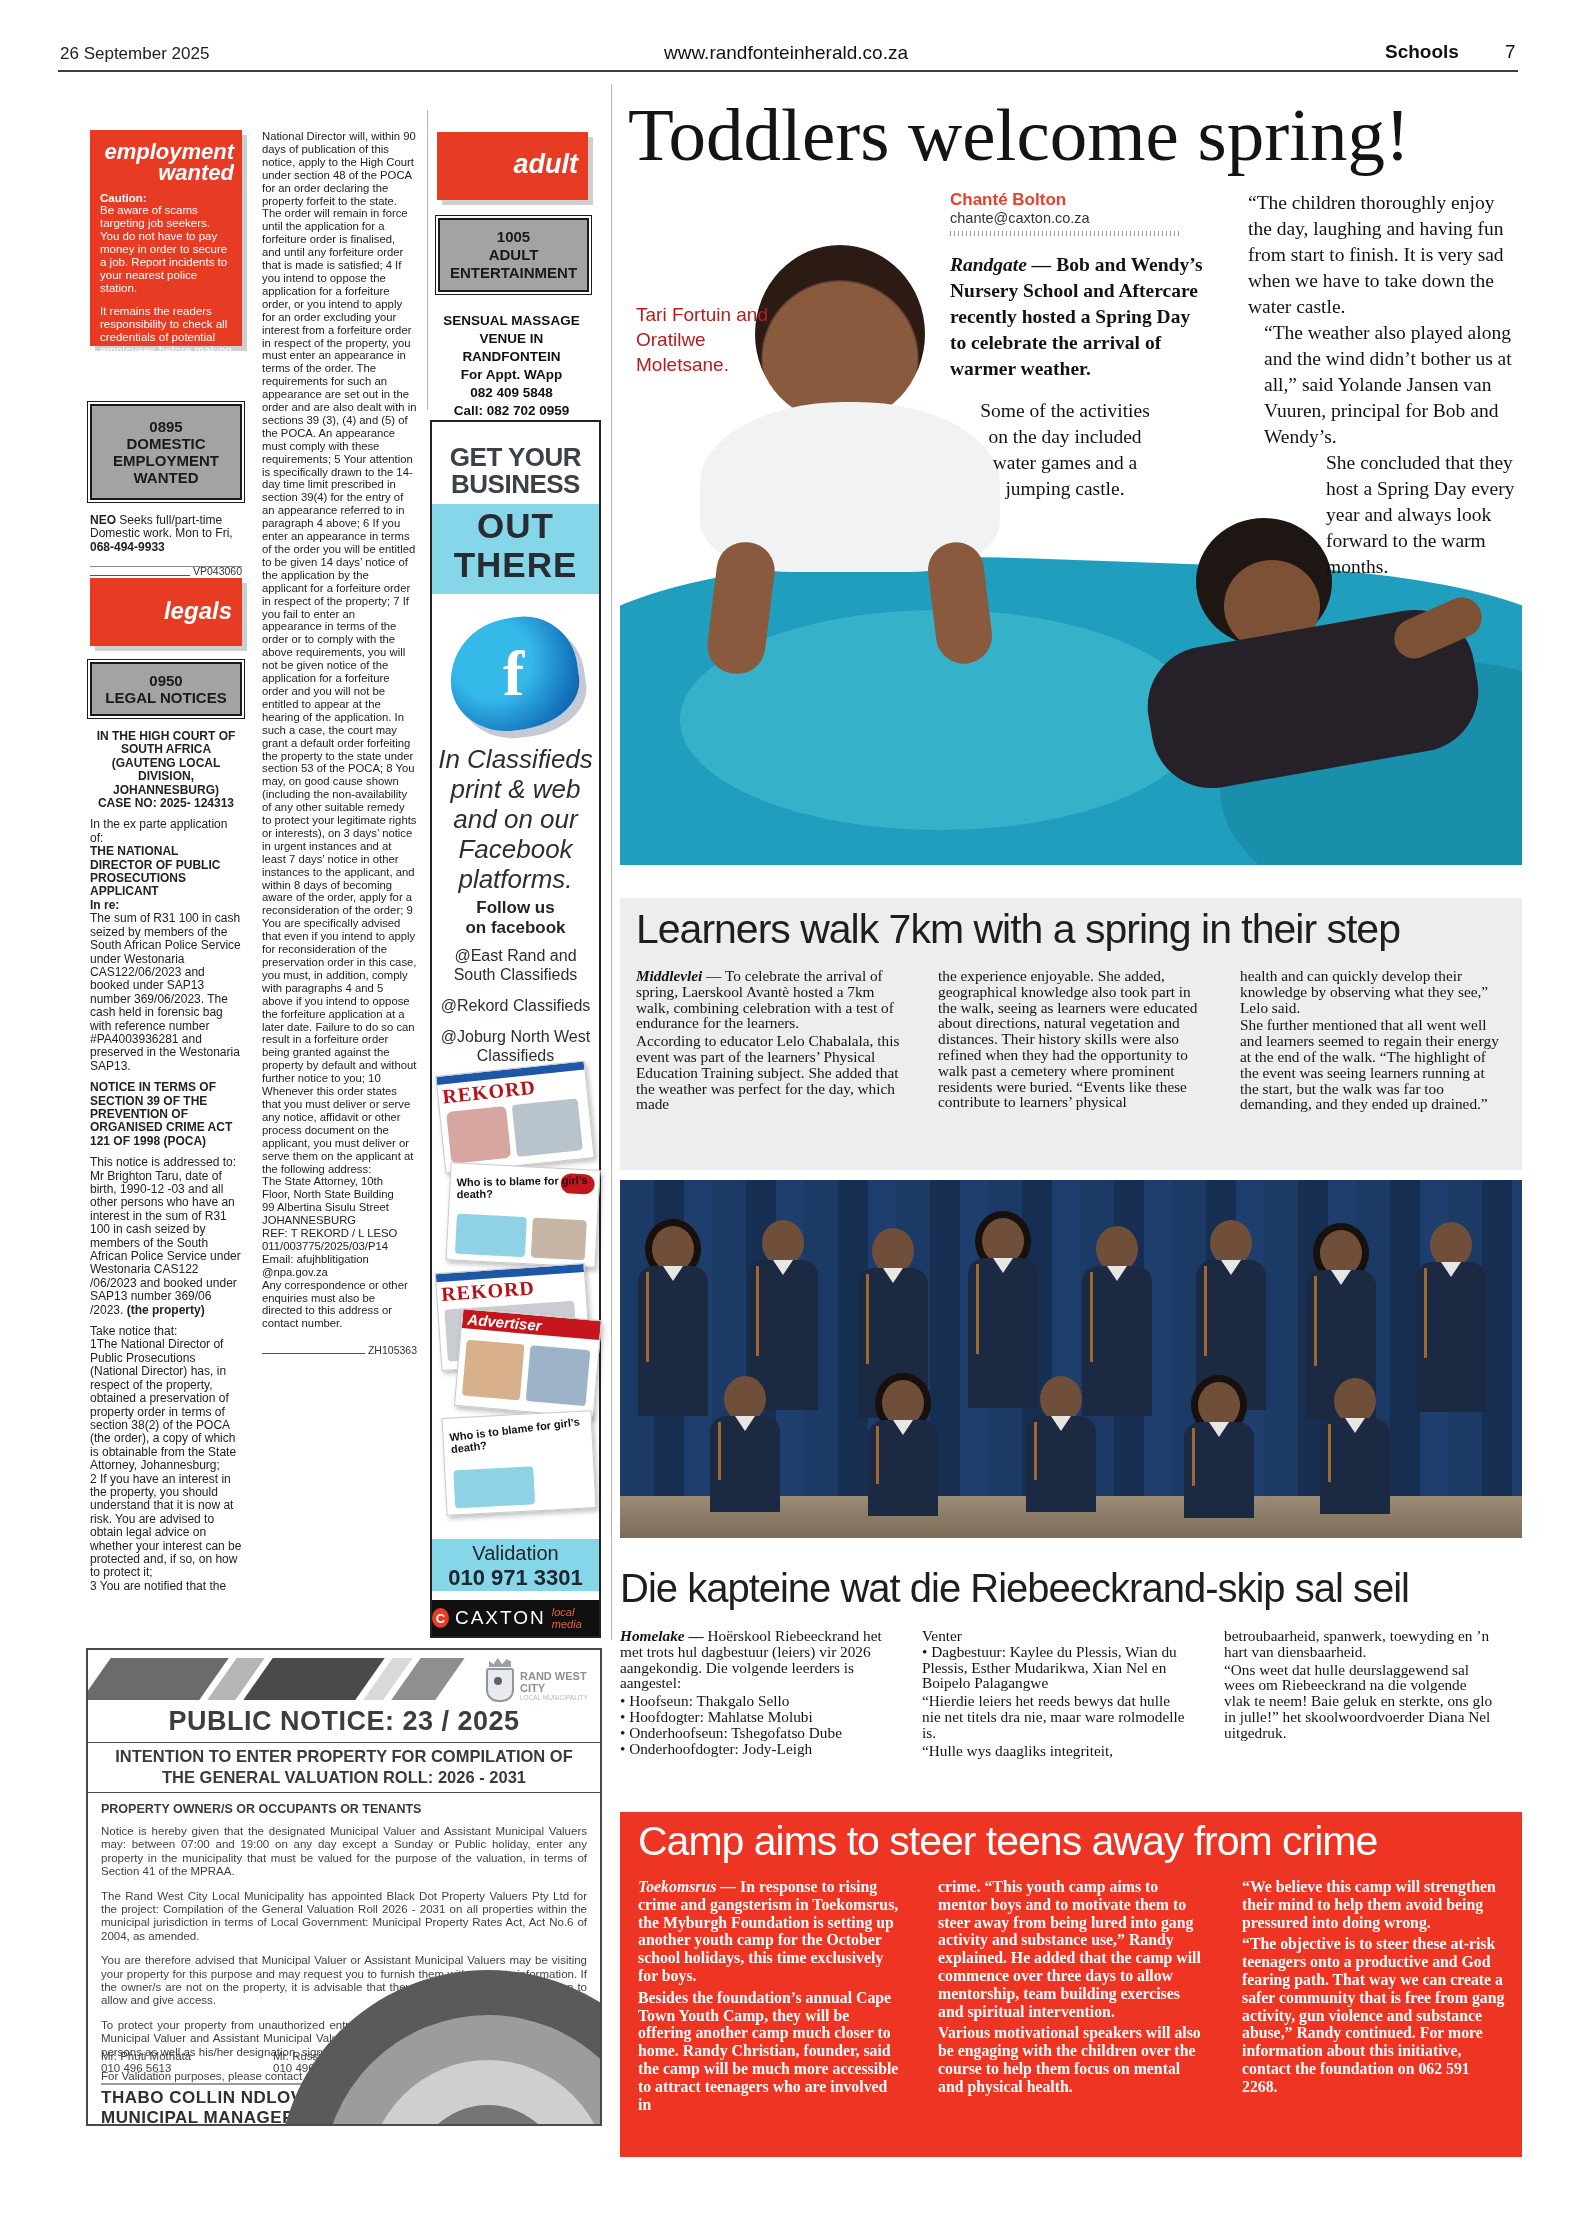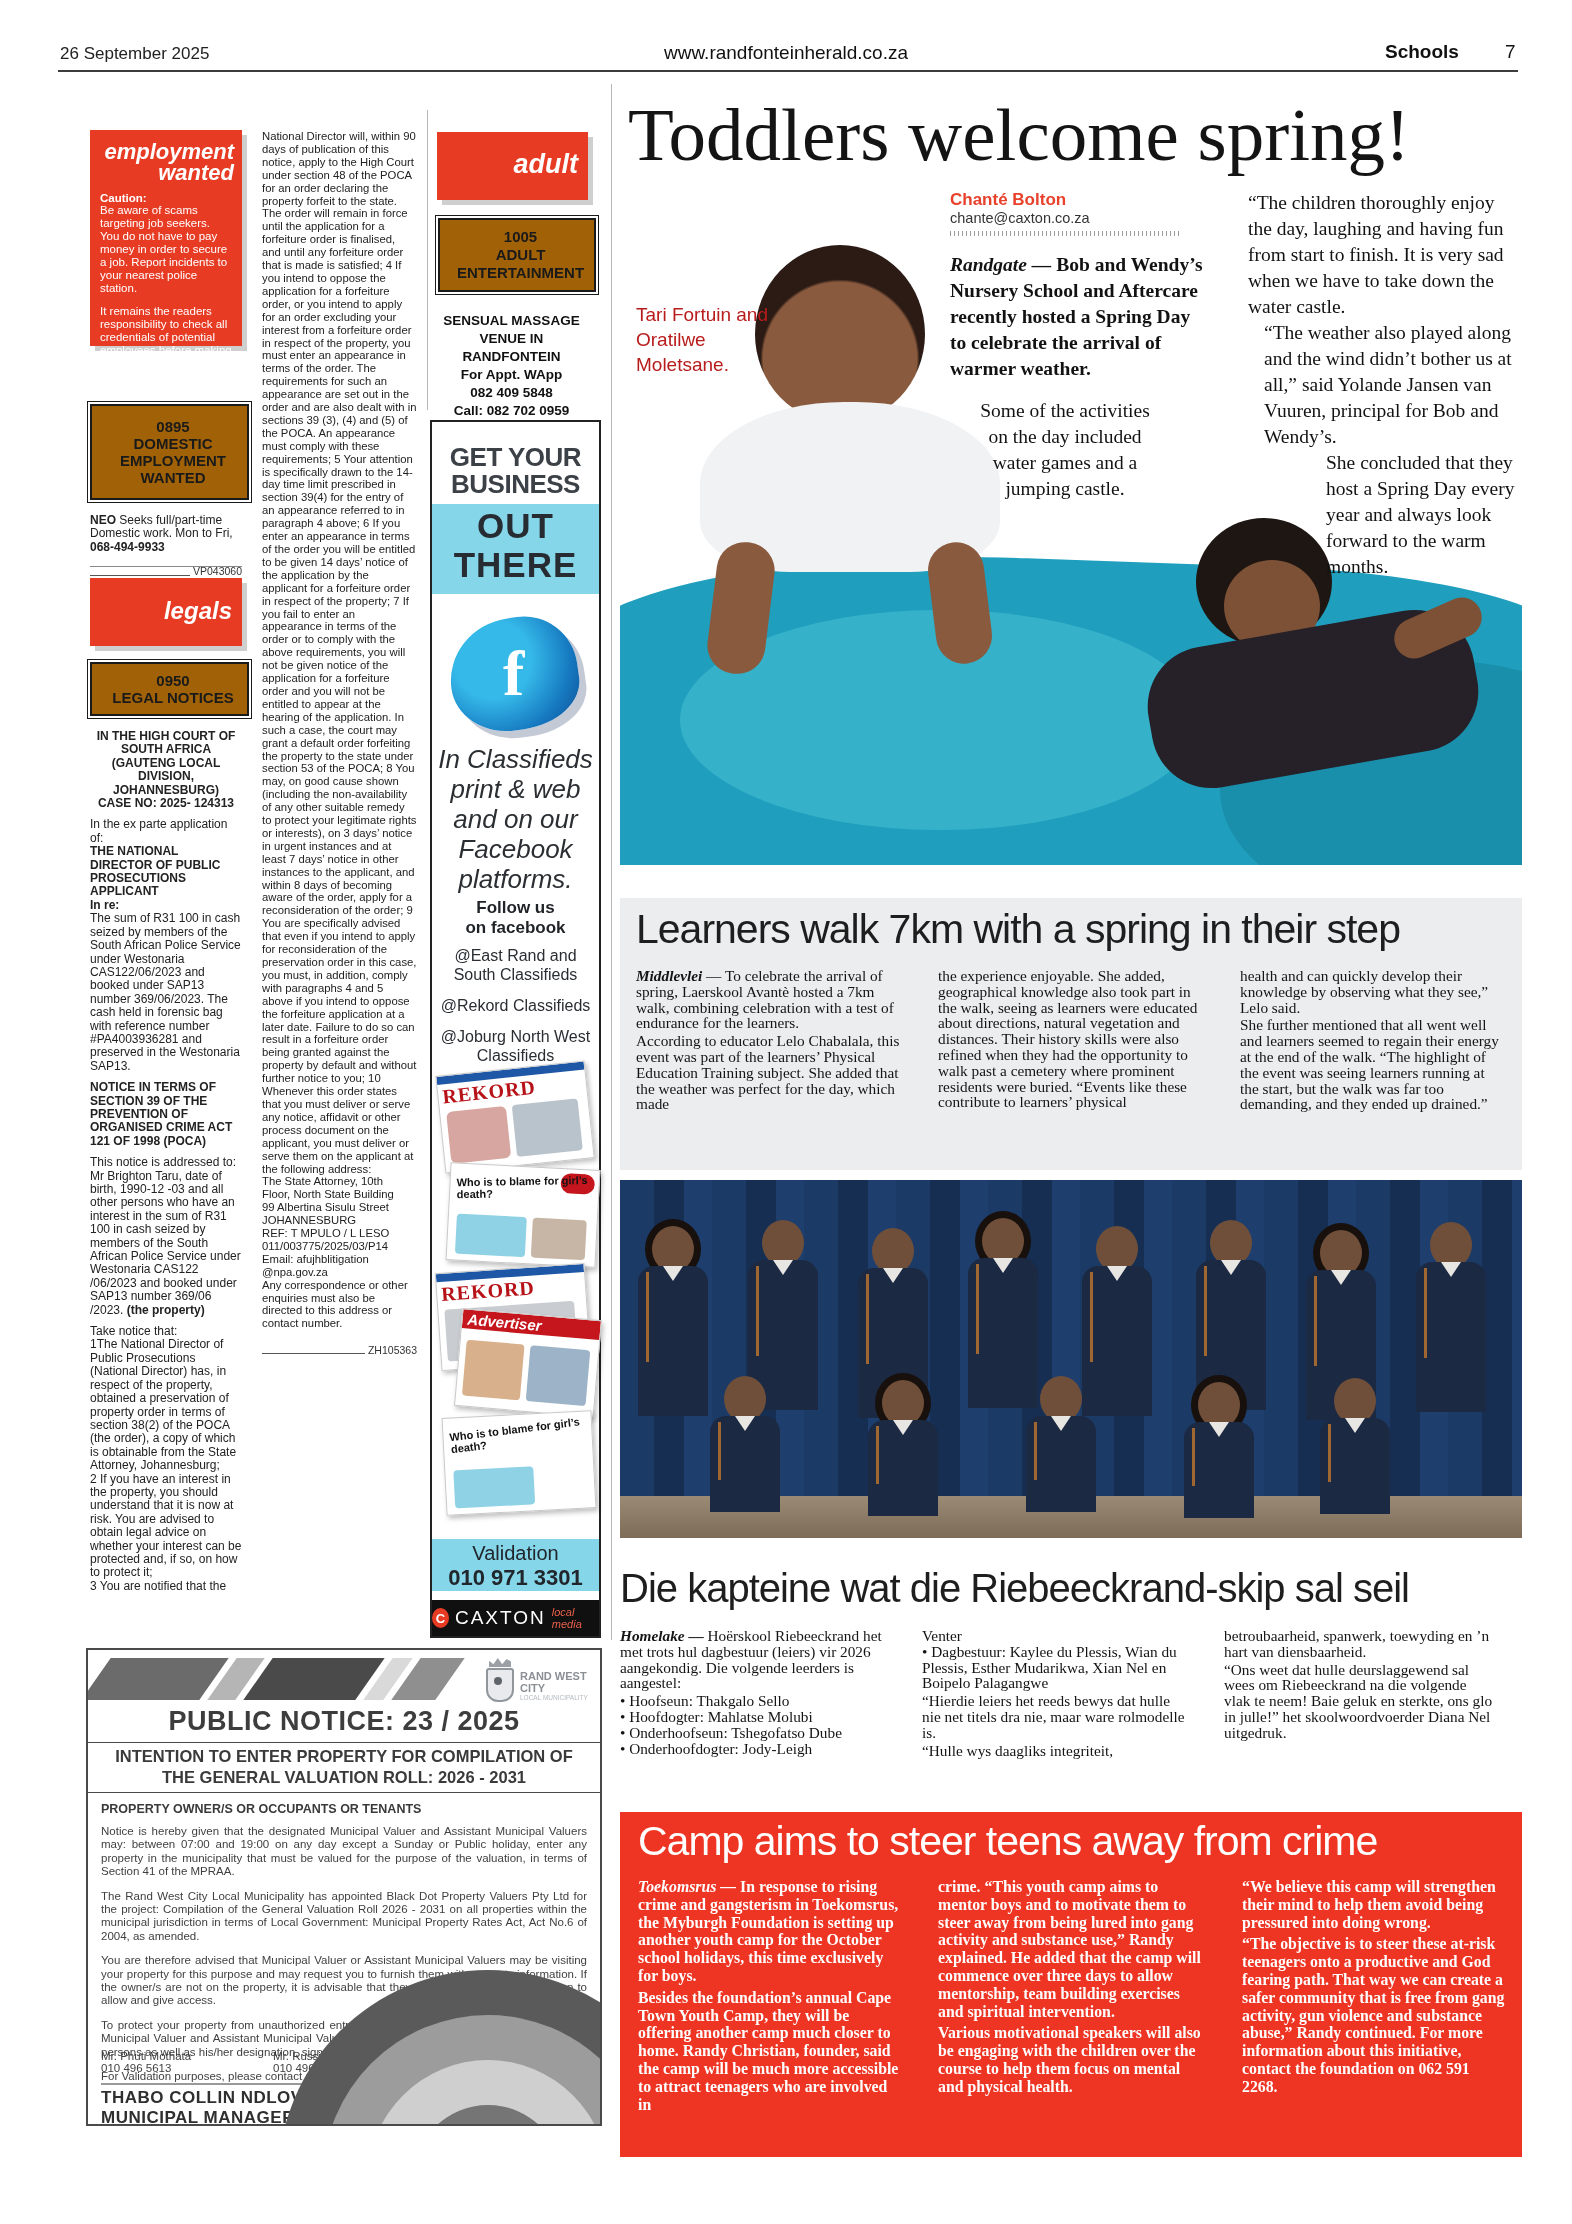--- a/index.html
+++ b/index.html
@@ -12,22 +12,22 @@
   .hdr-site{left:0;right:0;top:42px;text-align:center;font-size:19px;color:#111;}
   .hdr-section{left:1385px;top:41px;font-size:19px;font-weight:bold;color:#111;}
   .hdr-page{left:1505px;top:41px;font-size:19px;color:#111;}
   .hdr-rule{left:58px;top:70px;width:1460px;border-top:2px solid #3c3c3c;}
 
   .vrule{border-left:1px solid #b7b7b7;}
 
   
   .redbox{background:#e73b24;color:#fff;box-shadow:5px 5px 0 #cfcfcf;}
   .rtitle{font-style:italic;font-weight:bold;text-align:right;line-height:.95;}
-  .codebox{border:2px solid #1a1a1a;outline:1px solid #1a1a1a;outline-offset:2px;background:#a16207;
-           text-align:center;font-weight:bold;display:flex;flex-direction:column;justify-content:center;padding-left:7px;}
+  .codebox{border:2px solid #1a1a1a;outline:1px solid #1a1a1a;outline-offset:2px;background:#a3a3a3;
+           text-align:center;font-weight:bold;display:flex;flex-direction:column;justify-content:center;}
   .cls{font-size:12px;line-height:13.4px;color:#222;}
   .refline{display:flex;align-items:flex-end;font-size:10.5px;color:#333;margin-top:11px;}
   .refline::before{content:"";flex:1;border-top:1px solid #555;margin:0 3px 3px 0;}
   .hline{border-top:1px solid #888;}
 
   .legal p{margin:0 0 8px 0;}
   .legal .ctr{text-align:center;font-weight:bold;}
   .legal .bold{font-weight:bold;}
 
   
@@ -170,21 +170,21 @@
     <p style="margin-bottom:0;">2 If you have an interest in the property, you should understand that it is now at risk. You are advised to obtain legal advice on whether your interest can be protected and, if so, on how to protect it;</p>
     <p>3 You are notified that the</p>
   </div>
 
   <div class="abs cls" style="left:262px;top:130px;width:155px;font-size:11.3px;line-height:12.9px;">
     <div>National Director will, within 90 days of publication of this notice, apply to the High Court under section 48 of the POCA for an order declaring the property forfeit to the state. The order will remain in force until the application for a forfeiture order is finalised, and until any forfeiture order that is made is satisfied; 4 If you intend to oppose the application for a forfeiture order, or you intend to apply for an order excluding your interest from a forfeiture order in respect of the property, you must enter an appearance in terms of the order. The requirements for such an appearance are set out in the order and are also dealt with in sections 39 (3), (4) and (5) of the POCA. An appearance must comply with these requirements; 5 Your attention is specifically drawn to the 14-day time limit prescribed in section 39(4) for the entry of an appearance referred to in paragraph 4 above; 6 If you enter an appearance in terms of the order you will be entitled to be given 14 days’ notice of the application by the applicant for a forfeiture order in respect of the property; 7 If you fail to enter an appearance in terms of the order or to comply with the above requirements, you will not be given notice of the application for a forfeiture order and you will not be entitled to appear at the hearing of the application. In such a case, the court may grant a default order forfeiting the property to the state under section 53 of the POCA; 8 You may, on good cause shown (including the non-availability of any other suitable remedy to protect your legitimate rights or interests), on 3 days’ notice in urgent instances and at least 7 days’ notice in other instances to the applicant, and within 8 days of becoming aware of the order, apply for a reconsideration of the order; 9 You are specifically advised that even if you intend to apply for reconsideration of the preservation order in this case, you must, in addition, comply with paragraphs 4 and 5 above if you intend to oppose the forfeiture application at a later date. Failure to do so can result in a forfeiture order being granted against the property by default and without further notice to you; 10 Whenever this order states that you must deliver or serve any notice, affidavit or other process document on the applicant, you must deliver or serve them on the applicant at the following address:</div>
     <div>The State Attorney, 10th</div>
     <div>Floor, North State Building</div>
     <div>99 Albertina Sisulu Street</div>
     <div>JOHANNESBURG</div>
-    <div>REF: T MPULO / L LESO</div>
+    <div>REF: T REKORD / L LESO</div>
     <div>011/003775/2025/03/P14</div>
     <div>Email: afujhblitigation</div>
     <div>@npa.gov.za</div>
     <div>Any correspondence or other enquiries must also be directed to this address or contact number.</div>
     <div class="refline" style="margin-top:14px;">
         <span>ZH105363</span>
       </div>
   </div>
 
   <div class="abs redbox" style="left:437px;top:132px;width:151px;height:68px;">

